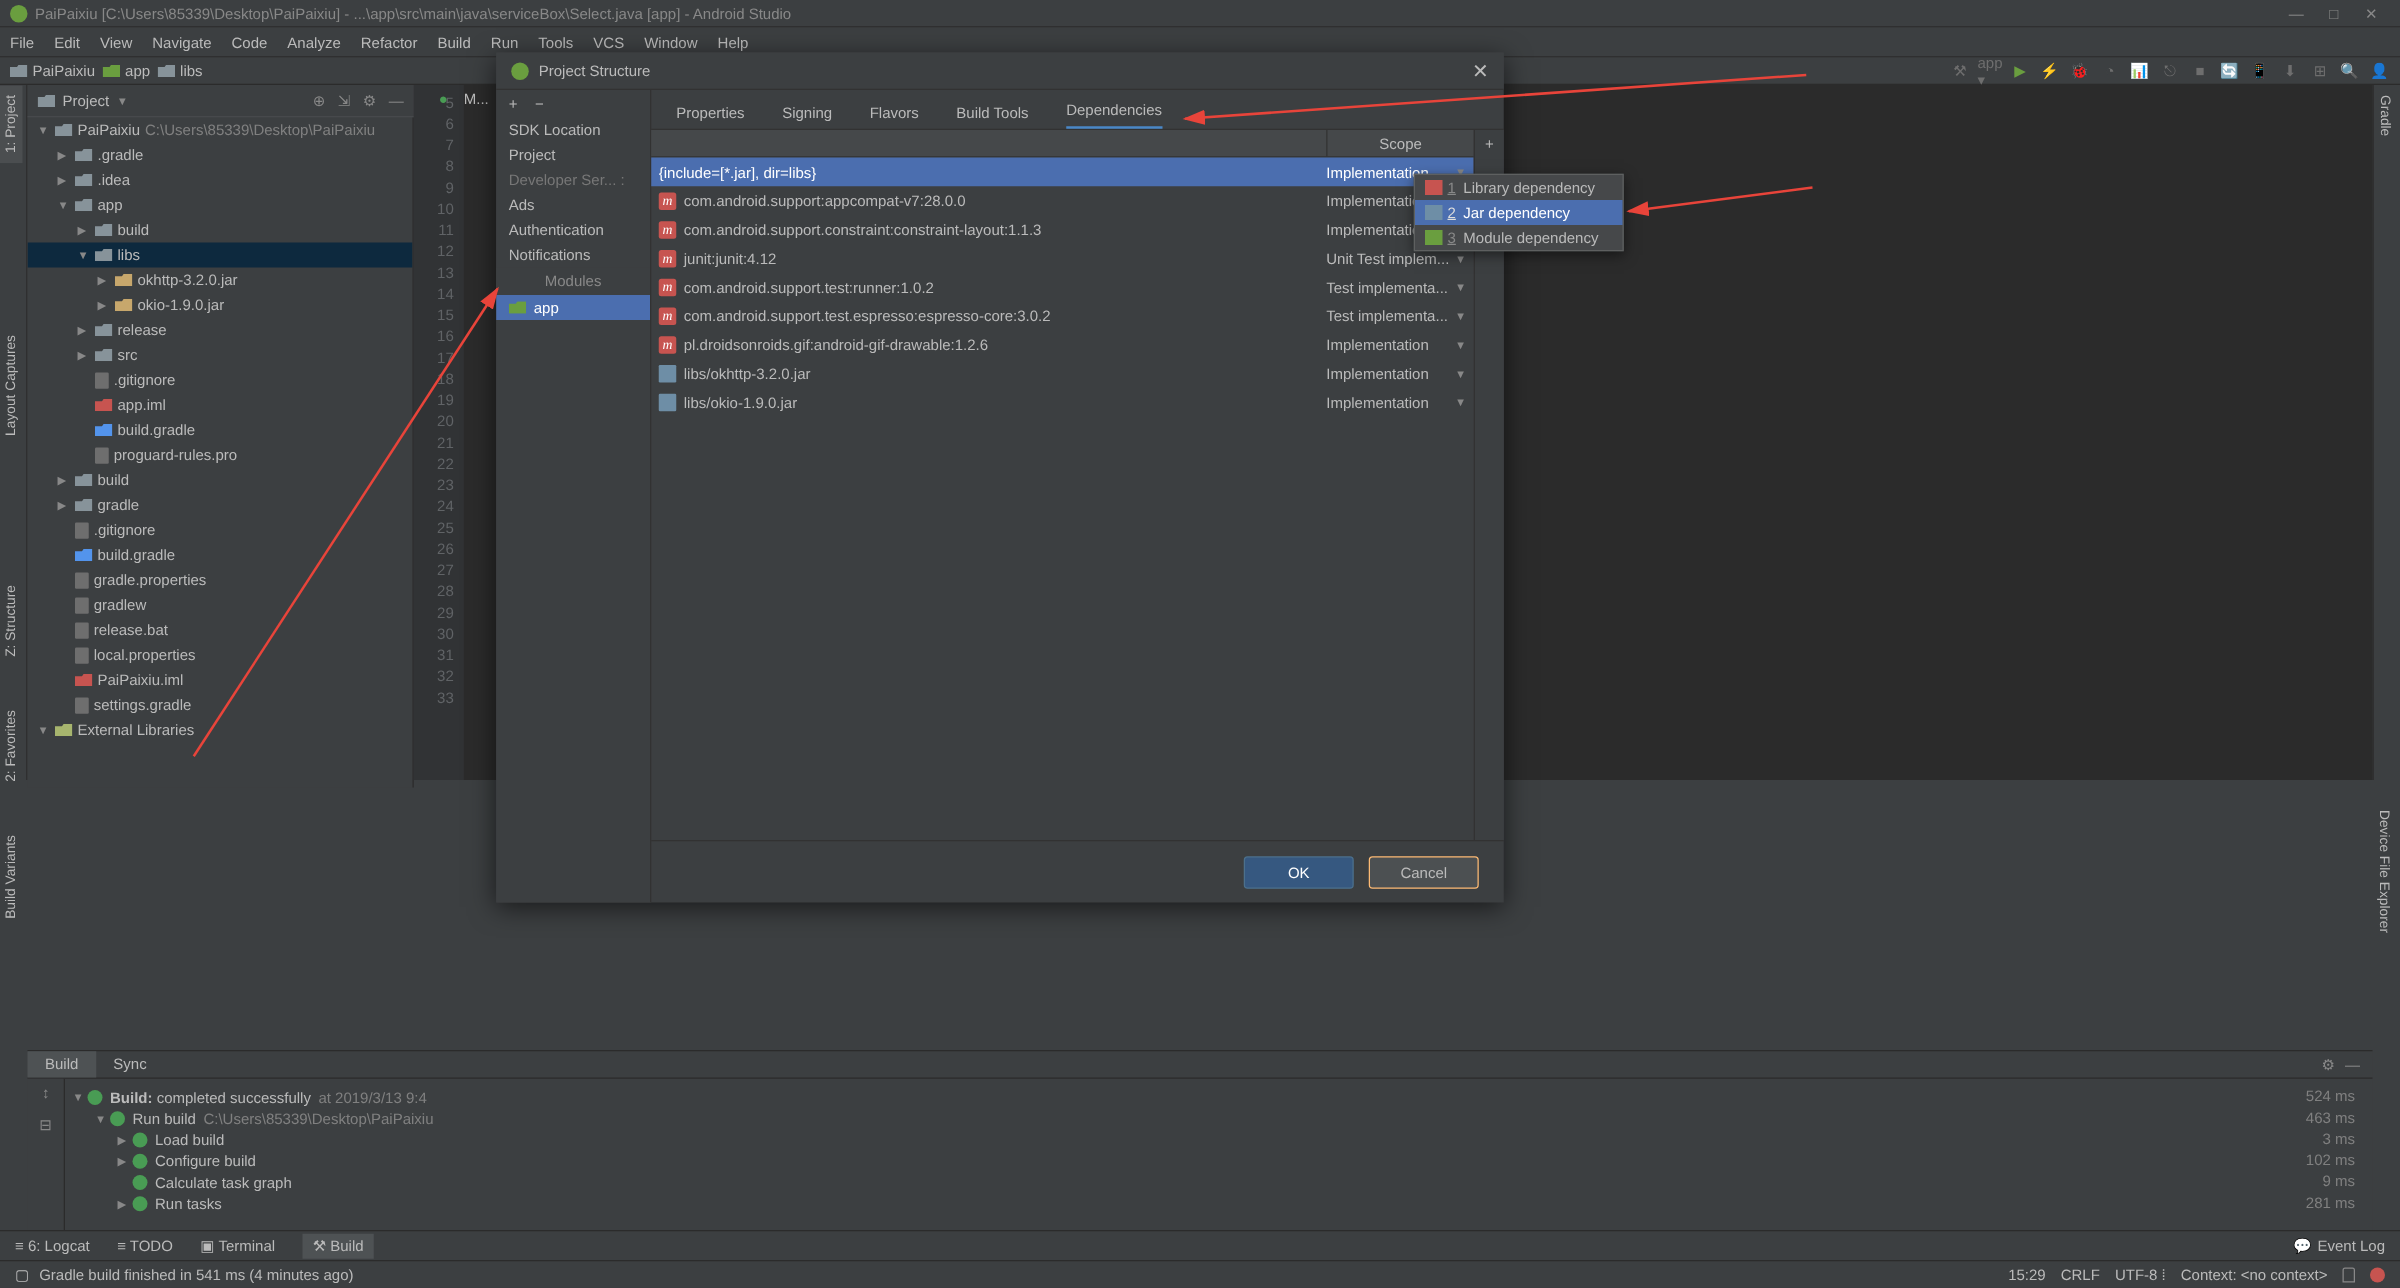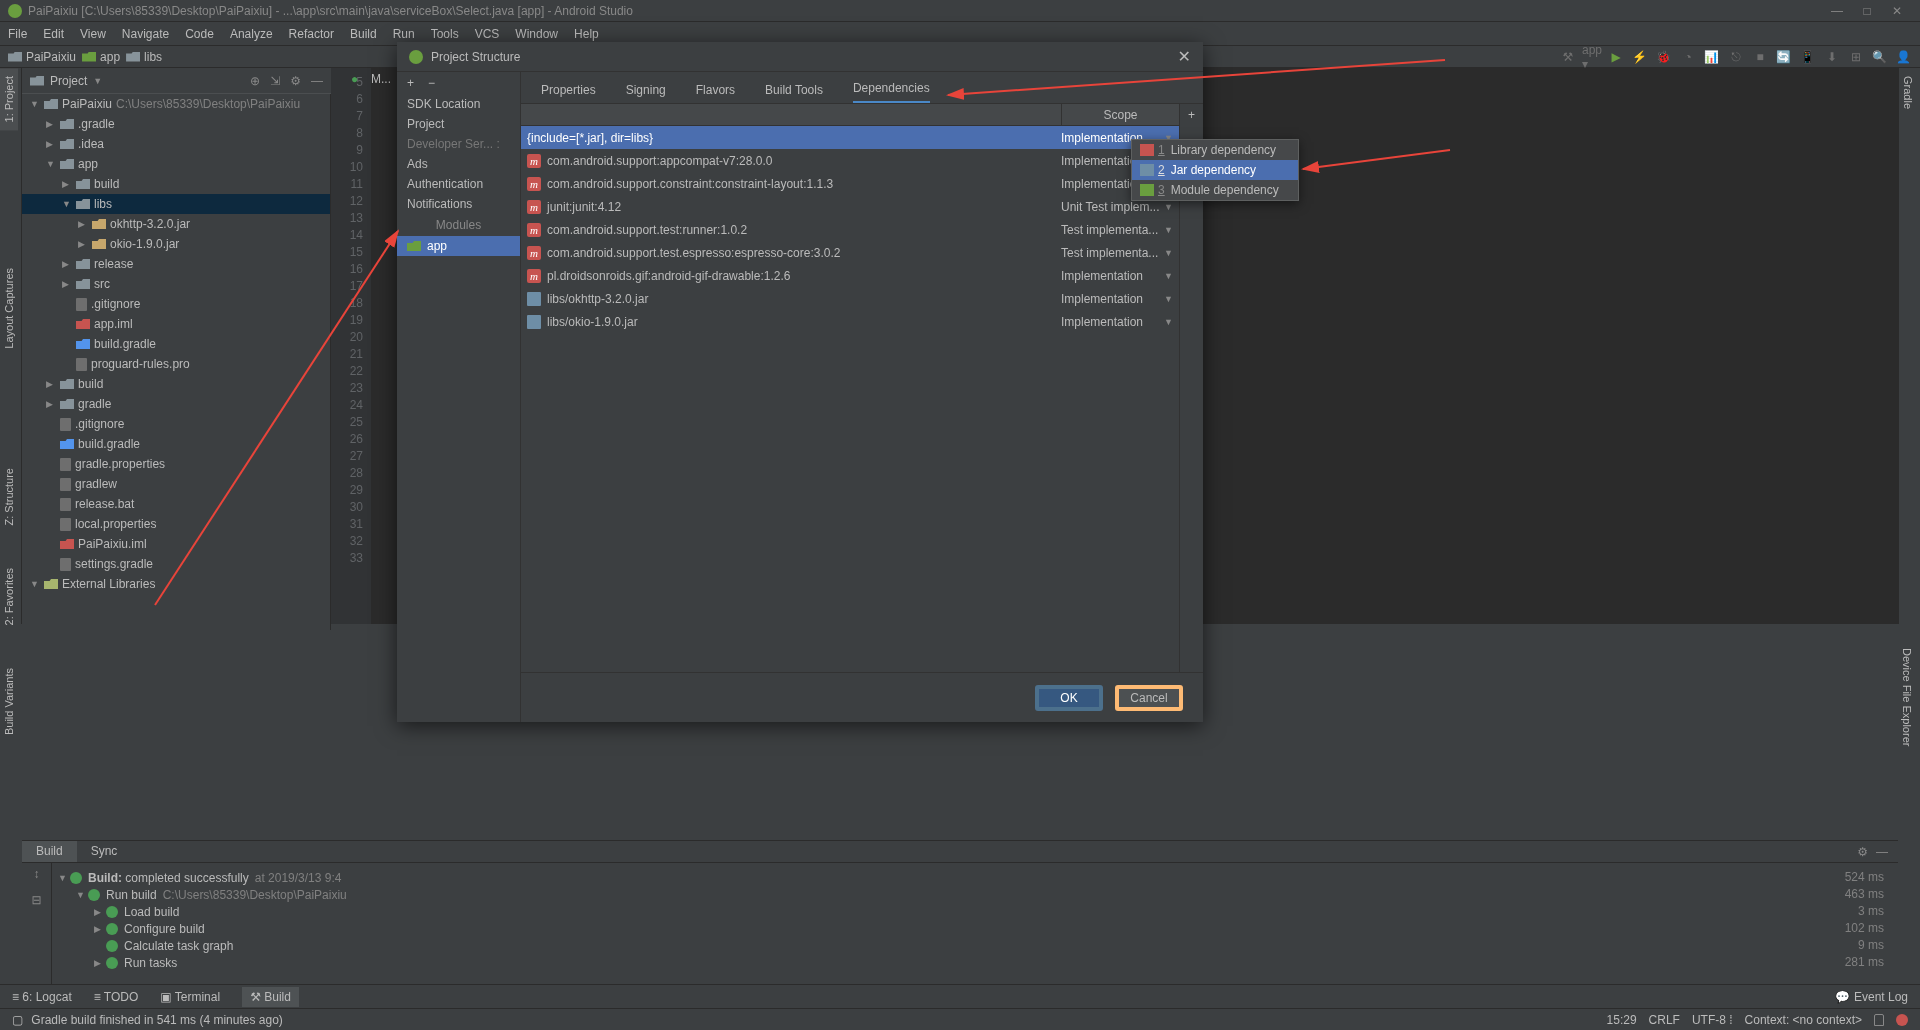--- a/index.html
+++ b/index.html
@@ -111,21 +111,21 @@
 .dep-row .micn { width: 14px; height: 14px; background: #c75450; color: #fff; font-family: serif; font-style: italic; text-align: center; line-height: 14px; font-size: 11px; border-radius: 2px; margin-right: 6px; }
 .dep-row .licn { width: 14px; height: 14px; background: #6e8ea6; margin-right: 6px; border-radius: 1px; }
 .dep-row .dname { flex: 1; }
 .dep-row .scope { width: 112px; display: flex; align-items: center; }
 .dep-row .scope .sv { flex: 1; white-space: nowrap; overflow: hidden; }
 .dep-row .scope .dd { color: #888; font-size: 9px; margin-left: 4px; }
 
 .dep-side { width: 24px; background: #3c3f41; border-left: 1px solid #323232; display: flex; flex-direction: column; align-items: center; padding-top: 4px; gap: 12px; color: #bbb; font-size: 14px; }
 
 .dlg-footer { height: 50px; display: flex; align-items: center; justify-content: flex-end; padding: 0 20px; gap: 12px; border-top: 1px solid #323232; }
-.dlg-footer button { width: 68px; height: 26px; border: 4px solid #fdba74; background: #4c5052; color: #bbb; border-radius: 3px; }
+.dlg-footer button { width: 88px; height: 26px; border: 1px solid #fdba74; background: #4c5052; color: #bbb; border-radius: 3px; }
 .dlg-footer button.ok { background: #365880; border-color: #4c708c; color: #fff; }
 
 
 .popup { position: absolute; left: 1131px; top: 139px; width: 168px; background: #46484a; border: 1px solid #5e6060; box-shadow: 0 3px 10px rgba(0,0,0,0.5); }
 .popup .pitem { height: 20px; display: flex; align-items: center; padding: 0 8px; color: #bbb; }
 .popup .pitem.sel { background: #4b6eaf; color: #fff; }
 .popup .pnum { color: #888; margin-right: 6px; text-decoration: underline; }
 .popup .pitem.sel .pnum { color: #ddd; }
 .popup .picn { width: 14px; height: 12px; margin-right: 4px; }
 .popup .picn.m { background: #c75450; }

